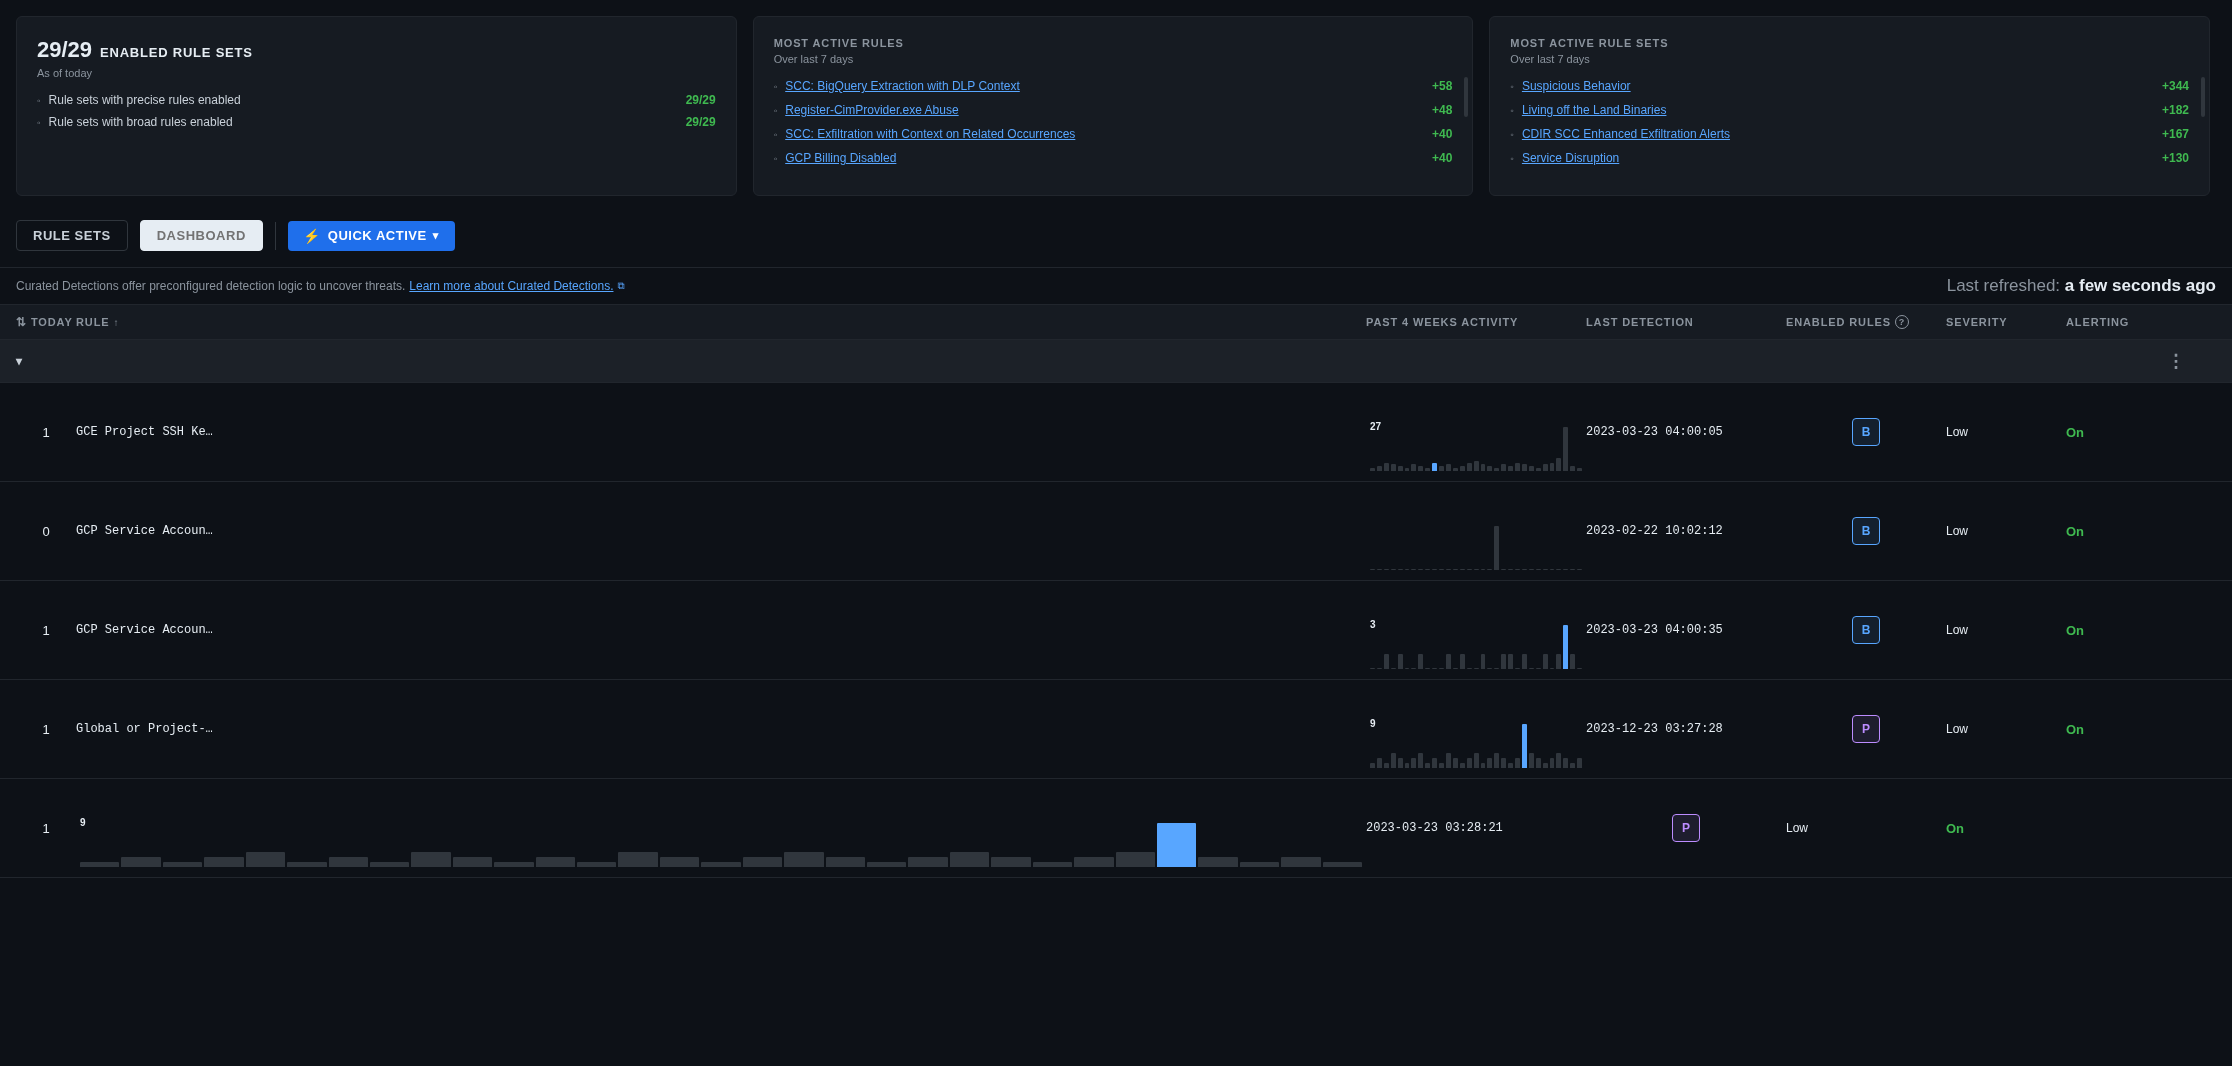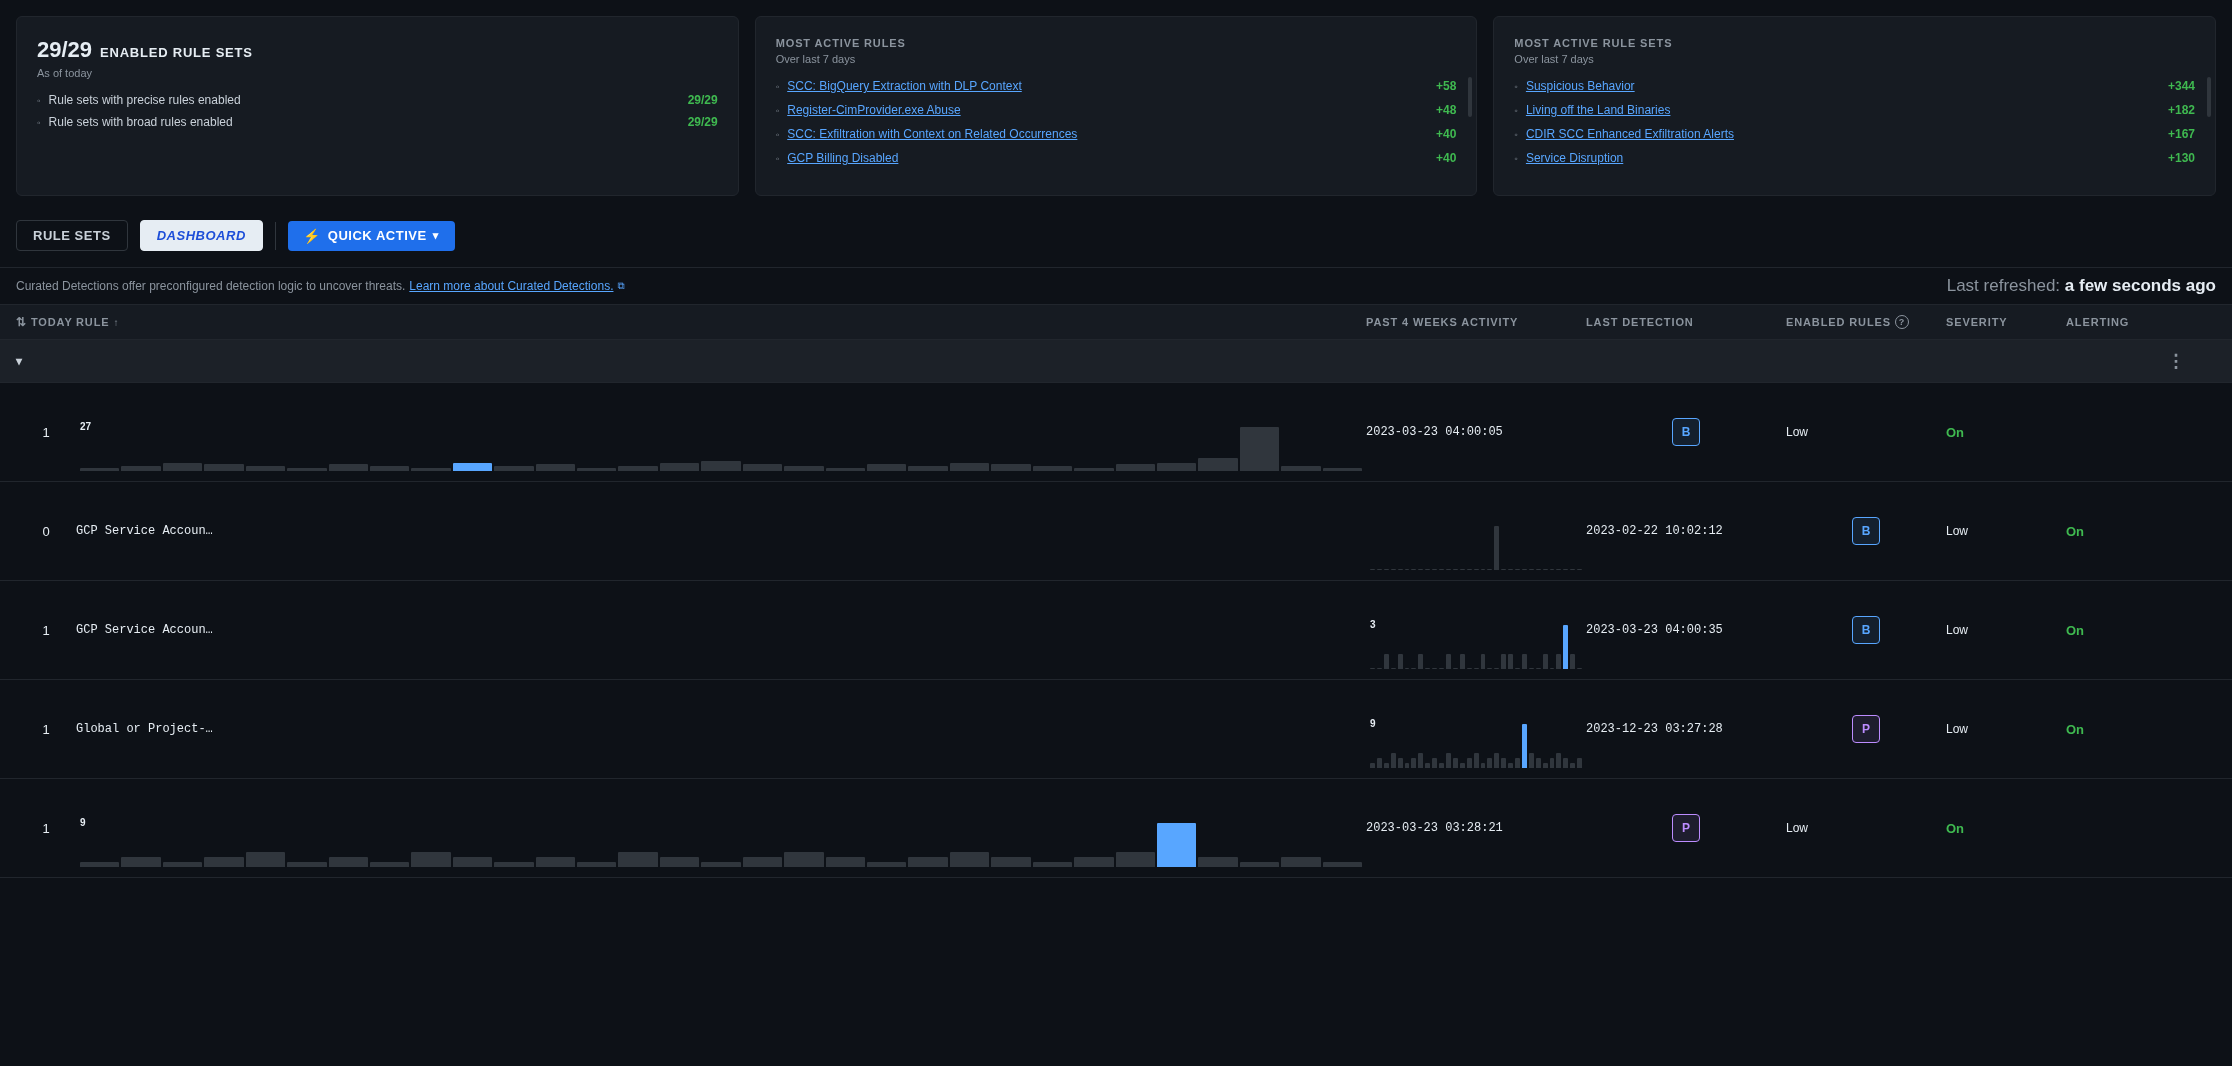--- a/index.html
+++ b/index.html
@@ -8,21 +8,21 @@
       color: #c9d1d9;
       font-family: 'Segoe UI', Arial, sans-serif;
       font-size: 13px;
       min-height: 1066px;
       overflow-x: hidden;
     }
 
     .top-cards {
       display: flex;
       gap: 16px;
-      padding: 16px 16px 0 16px;
+      padding: 16px 22px 0 16px;
     }
 
     .card {
       background: #161b22;
       border: 1px solid #21262d;
       border-radius: 6px;
       padding: 20px;
       flex: 1;
       position: relative;
       overflow: hidden;
@@ -134,28 +134,27 @@
       border-radius: 4px;
       font-size: 13px;
       font-weight: 600;
       cursor: pointer;
       letter-spacing: 0.04em;
     }
 
     .btn-dashboard {
       background: #e6edf3;
       border: 1px solid #e6edf3;
-      color: #1d4ed8;
+      color: #737373;
       padding: 7px 16px;
       border-radius: 4px;
       font-size: 13px;
       font-weight: 600;
       cursor: pointer;
       letter-spacing: 0.04em;
-      font-style: italic;
     }
 
     .divider {
       width: 1px;
       height: 28px;
       background: #30363d;
     }
 
     .btn-quick-actions {
       background: #1f6feb;
@@ -543,20 +542,21 @@
   <div class="group-row">
     <div style="display:flex; align-items:center; gap:8px;">
       <span style="cursor:pointer;">▾</span>
     </div>
     <div class="more-icon">⋮</div>
   </div>
 
   <div id="table-body">
       <div class="data-row">
     <div class="cell-today">1</div>
+    <div class="cell-rule">GCE Project SSH Ke…</div>
     <div class="cell-activity">
       <span class="bar-label">27</span>
       <div class="mini-chart">
             <div class="bar" style="height:7.4074074074074066%;"></div>
             <div class="bar" style="height:11.11111111111111%;"></div>
             <div class="bar" style="height:18.51851851851852%;"></div>
             <div class="bar" style="height:14.814814814814813%;"></div>
             <div class="bar" style="height:11.11111111111111%;"></div>
             <div class="bar" style="height:7.4074074074074066%;"></div>
             <div class="bar" style="height:14.814814814814813%;"></div>

